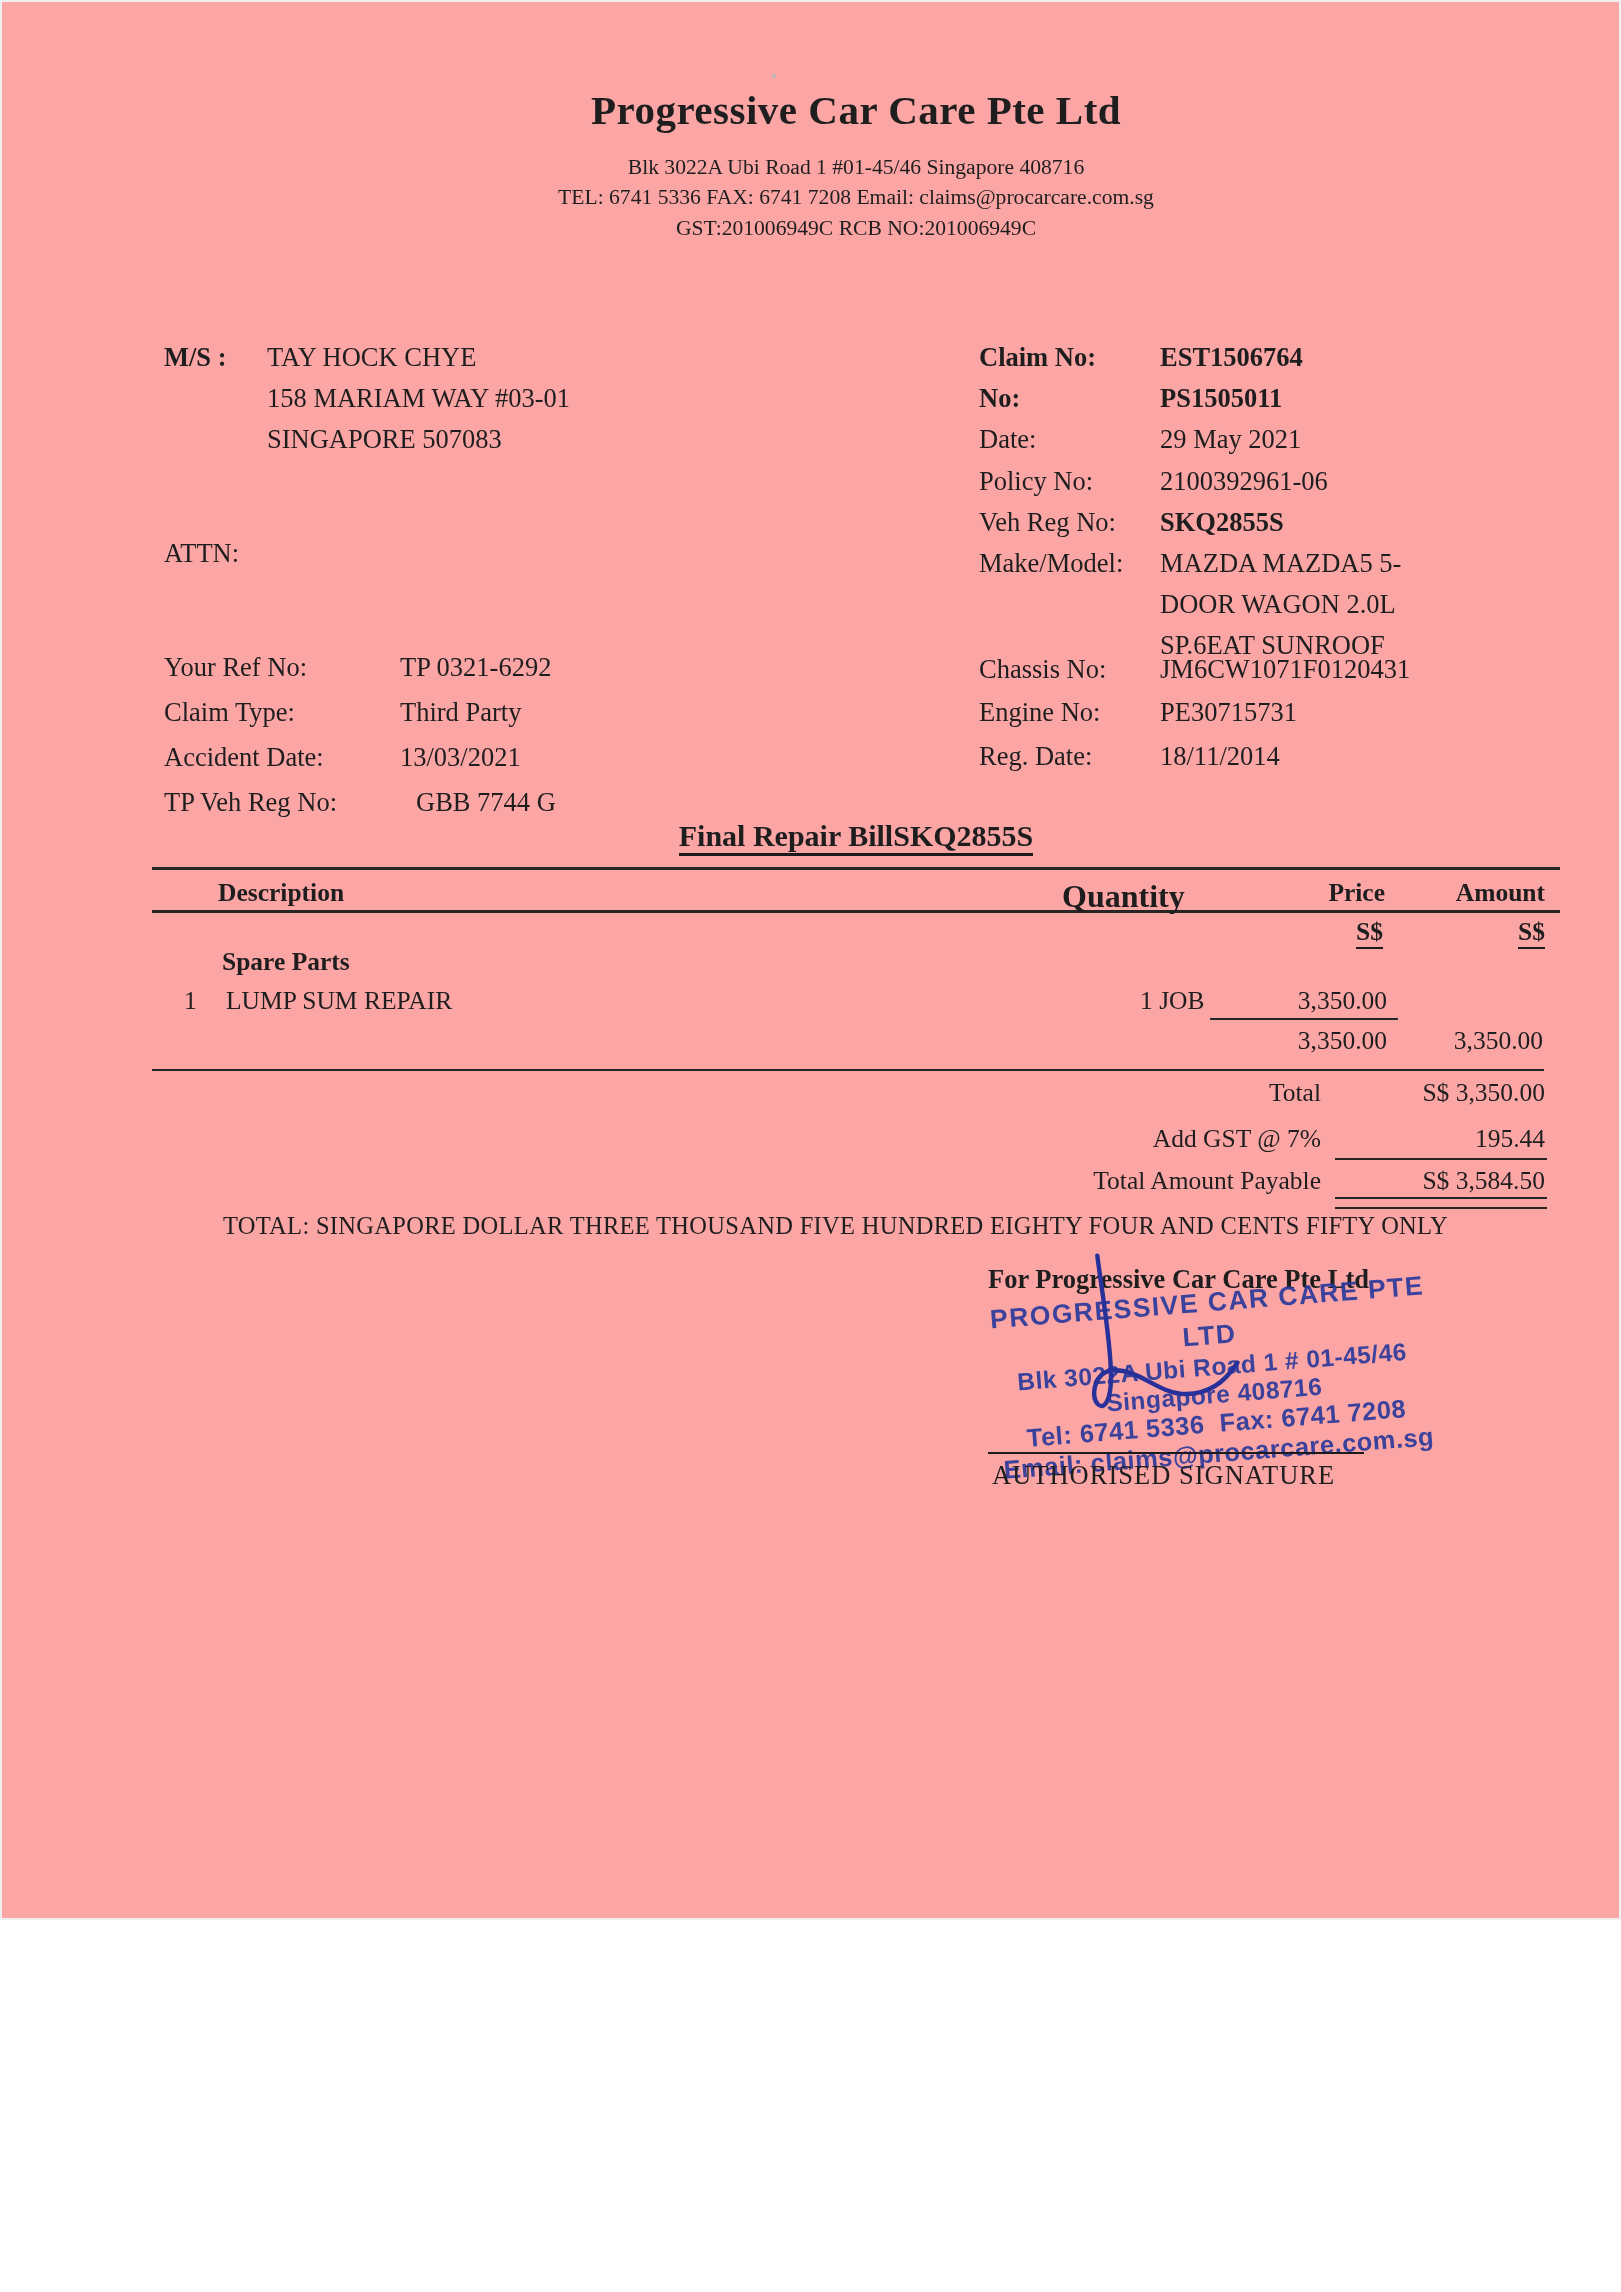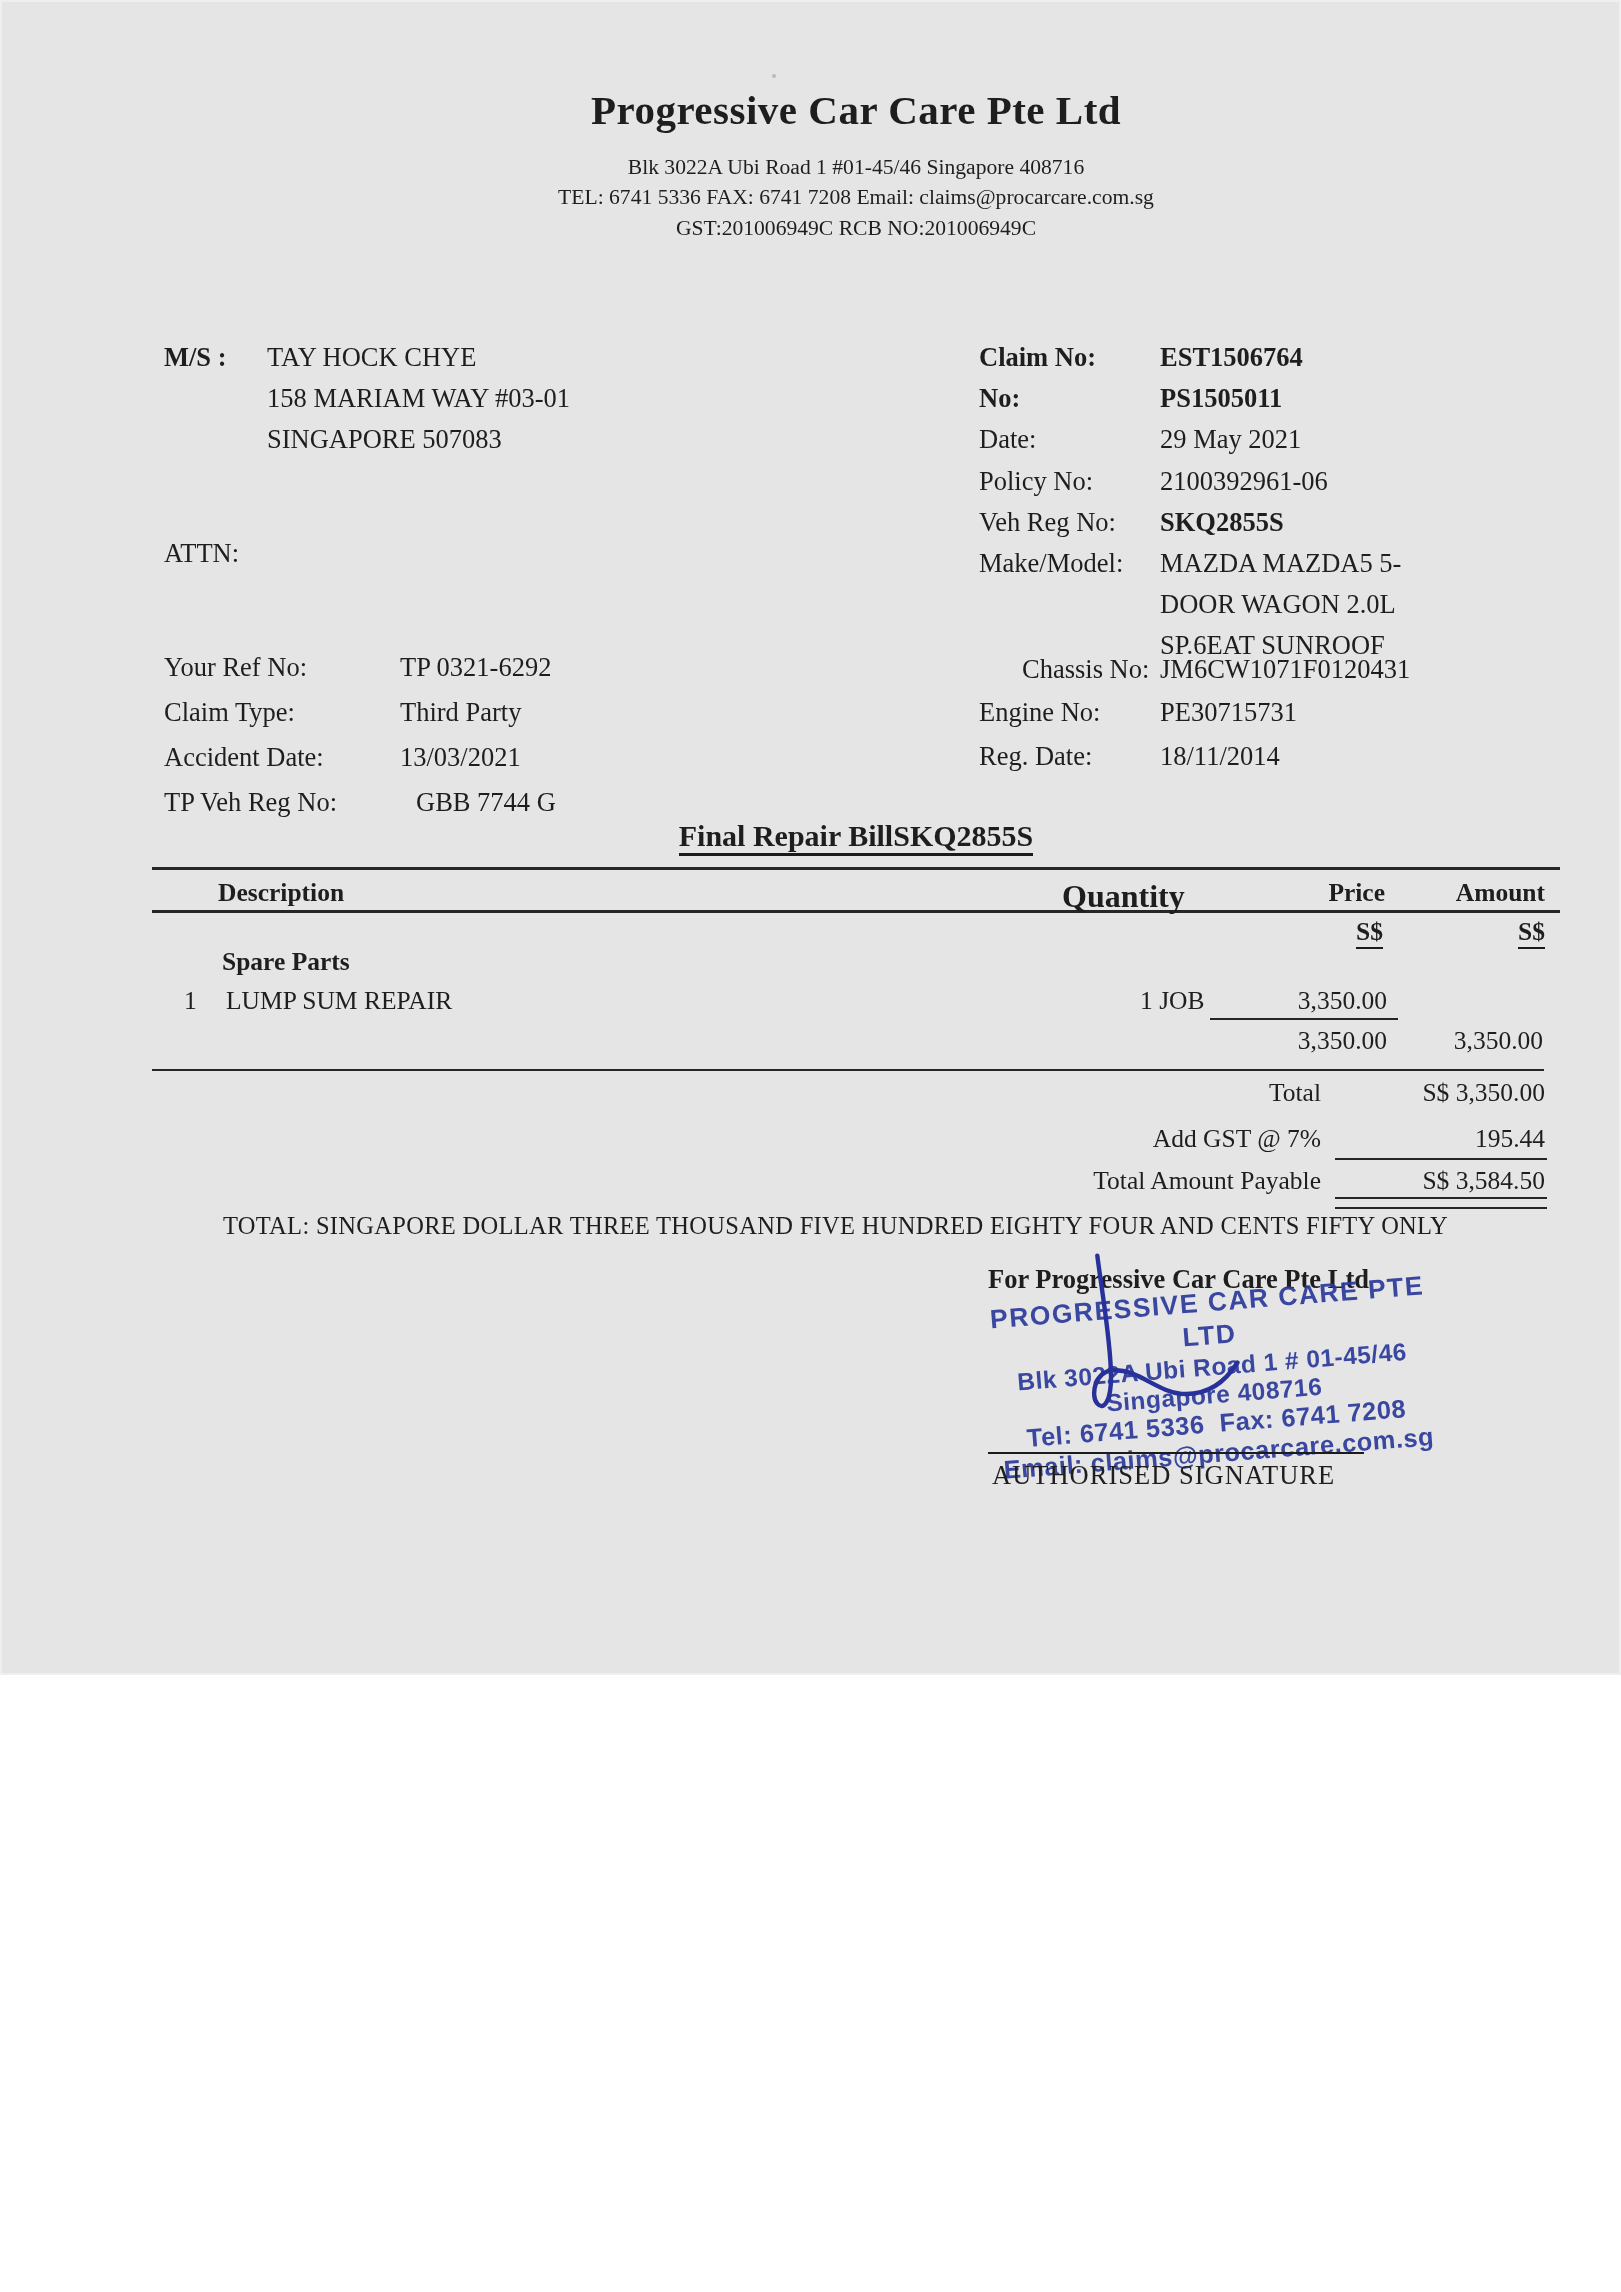--- a/index.html
+++ b/index.html
@@ -1,19 +1,19 @@
 <!DOCTYPE html>
 <html style="--stamp-color: #2b3a9c; --ink-color: #28319a;"><head>
 <meta charset="utf-8">
 <style>
   html,body{margin:0;padding:0;background:#ffffff;}
   .page{
     position:relative;
-    width:1621px;height:1675px;
-    background:#e5e5e5;
+    width:1621px;height:1920px;
+    background:#fca5a5;
     font-family:"Liberation Serif","DejaVu Serif",serif;
     color:#1e1e1e;
     overflow:hidden;
     box-shadow:inset 0 0 0 2px #efefef;
   }
   .abs{position:absolute;white-space:pre;}
   .b{font-weight:bold;}
   .center-band{position:absolute;left:152px;width:1408px;text-align:center;}
   
   .company-title{top:86px;font-size:41px;font-weight:bold;letter-spacing:0.5px;}
@@ -69,21 +69,21 @@
   <div class="abs fs-body" style="left:1160px;top:424px;">29 May 2021</div>
   <div class="abs fs-body" style="left:979px;top:466px;">Policy No:</div>
   <div class="abs fs-body" style="left:1160px;top:466px;">2100392961-06</div>
   <div class="abs fs-body" style="left:979px;top:507px;">Veh Reg No:</div>
   <div class="abs fs-body b" style="left:1160px;top:507px;">SKQ2855S</div>
   <div class="abs fs-body" style="left:979px;top:548px;">Make/Model:</div>
   <div class="abs fs-body" style="left:1160px;top:548px;">MAZDA MAZDA5 5-</div>
   <div class="abs fs-body" style="left:1160px;top:589px;">DOOR WAGON 2.0L</div>
   <div class="abs fs-body" style="left:1160px;top:630px;">SP.6EAT SUNROOF</div>
 
-  <div class="abs fs-body" style="left:1022px;top:654px;">Chassis No:</div>
+  <div class="abs fs-body" style="left:979px;top:654px;">Chassis No:</div>
   <div class="abs fs-body" style="left:1160px;top:654px;">JM6CW1071F0120431</div>
   <div class="abs fs-body" style="left:979px;top:697px;">Engine No:</div>
   <div class="abs fs-body" style="left:1160px;top:697px;">PE30715731</div>
   <div class="abs fs-body" style="left:979px;top:741px;">Reg. Date:</div>
   <div class="abs fs-body" style="left:1160px;top:741px;">18/11/2014</div>
 
   <div class="abs fs-body" style="left:164px;top:652px;">Your Ref No:</div>
   <div class="abs fs-body" style="left:400px;top:652px;">TP 0321-6292</div>
   <div class="abs fs-body" style="left:164px;top:697px;">Claim Type:</div>
   <div class="abs fs-body" style="left:400px;top:697px;">Third Party</div>

